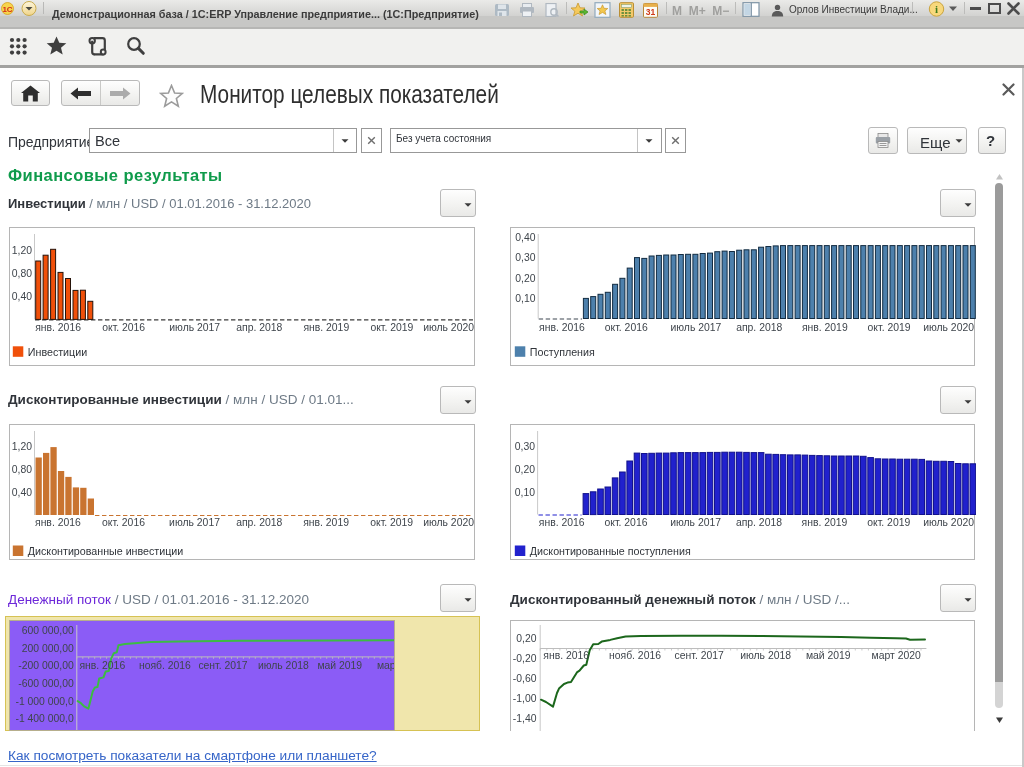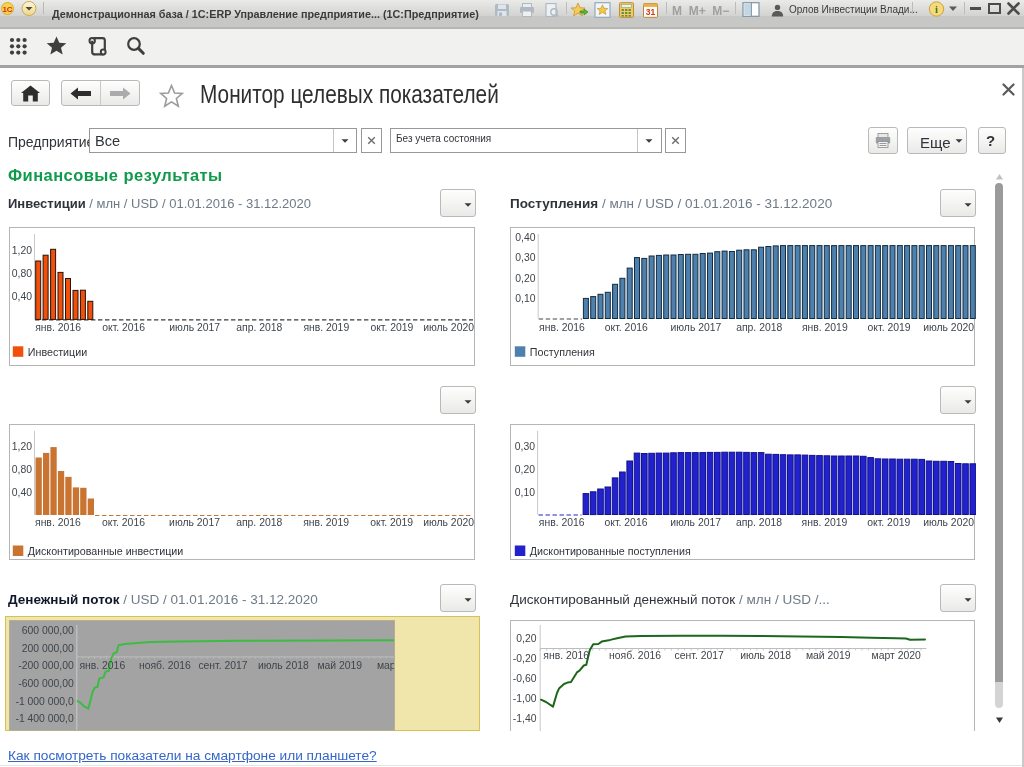--- a/index.html
+++ b/index.html
@@ -183,39 +183,39 @@
       <path d="M0.5 0.3 L7.5 0.3 L4 3.8 Z" fill="#3c3c3c"></path>
     </svg>
 <div class="btn" style="left:978px;top:127px;width:28px;height:27px"></div>
 <div class="abs" style="left:986px;top:132px;font-size:15px;font-weight:bold;color:#30343a">?</div>
 <div class="abs" style="left:8px;top:166px;font-size:16.5px;font-weight:bold;color:#0f9b4b;letter-spacing:0.45px">Финансовые результаты</div>
 <div class="abs" style="left:8px;top:196px;font-size:13px;color:#6e7a86;white-space:nowrap"><span style="font-weight:bold;color:#30343a">Инвестиции</span> / млн / USD / 01.01.2016 - 31.12.2020</div>
 <div class="btn" style="left:440px;top:189px;width:36px;height:28px"></div>
     <svg class="abs" style="left:464px;top:202.5px" width="8" height="4" viewBox="0 0 8 4">
       <path d="M0.5 0.3 L7.5 0.3 L4 3.8 Z" fill="#3c3c3c"></path>
     </svg>
-<div class="abs" style="left:510px;top:196px;font-size:13.5px;color:#6e7a86;white-space:nowrap"><span style="font-weight:bold;color:#30343a">Поступления</span> / млн / USD / 01.01.2016 - 31.12.2020</div>
 <div class="btn" style="left:940px;top:189px;width:36px;height:28px"></div>
     <svg class="abs" style="left:964px;top:202.5px" width="8" height="4" viewBox="0 0 8 4">
       <path d="M0.5 0.3 L7.5 0.3 L4 3.8 Z" fill="#3c3c3c"></path>
     </svg>
+<div class="abs" style="left:8px;top:392px;font-size:13.5px;color:#6e7a86;white-space:nowrap"><span style="font-weight:bold;color:#30343a">Дисконтированные инвестиции</span> / млн / USD / 01.01...</div>
 <div class="btn" style="left:440px;top:386px;width:36px;height:28px"></div>
     <svg class="abs" style="left:464px;top:399.5px" width="8" height="4" viewBox="0 0 8 4">
       <path d="M0.5 0.3 L7.5 0.3 L4 3.8 Z" fill="#3c3c3c"></path>
     </svg>
 <div class="btn" style="left:940px;top:386px;width:36px;height:28px"></div>
     <svg class="abs" style="left:964px;top:399.5px" width="8" height="4" viewBox="0 0 8 4">
       <path d="M0.5 0.3 L7.5 0.3 L4 3.8 Z" fill="#3c3c3c"></path>
     </svg>
-<div class="abs" style="left:8px;top:592px;font-size:13.5px;color:#6e7a86;white-space:nowrap"><span style="font-weight:bold;color:#0f172a">Денежный поток</span> / USD / 01.01.2016 - 31.12.2020</div>
+<div class="abs" style="left:8px;top:592px;font-size:13.5px;color:#6e7a86;white-space:nowrap"><span style="font-weight:normal;color:#6d28d9">Денежный поток</span> / USD / 01.01.2016 - 31.12.2020</div>
 <div class="btn" style="left:440px;top:584px;width:36px;height:28px"></div>
     <svg class="abs" style="left:464px;top:597.5px" width="8" height="4" viewBox="0 0 8 4">
       <path d="M0.5 0.3 L7.5 0.3 L4 3.8 Z" fill="#3c3c3c"></path>
     </svg>
-<div class="abs" style="left:510px;top:592px;font-size:13.5px;color:#6e7a86;white-space:nowrap"><span style="font-weight:normal;color:#30343a">Дисконтированный денежный поток</span> / млн / USD /...</div>
+<div class="abs" style="left:510px;top:592px;font-size:13.5px;color:#6e7a86;white-space:nowrap"><span style="font-weight:bold;color:#30343a">Дисконтированный денежный поток</span> / млн / USD /...</div>
 <div class="btn" style="left:940px;top:584px;width:36px;height:28px"></div>
     <svg class="abs" style="left:964px;top:597.5px" width="8" height="4" viewBox="0 0 8 4">
       <path d="M0.5 0.3 L7.5 0.3 L4 3.8 Z" fill="#3c3c3c"></path>
     </svg>
 <div class="abs" style="left:9px;top:227px;width:466px;height:139px;border:1px solid #b5b5b5">
       <svg width="466" height="139" viewBox="0 0 466 139" style="position:absolute;left:0;top:0">
         <line x1="24.5" y1="6" x2="24.5" y2="91.4" stroke="#c9c9c9" stroke-width="1"></line>
         <text x="22" y="25.5" font-size="10.4" fill="#3f454c" text-anchor="end">1,20</text>
         <text x="22" y="48.9" font-size="10.4" fill="#3f454c" text-anchor="end">0,80</text>
         <text x="22" y="72.2" font-size="10.4" fill="#3f454c" text-anchor="end">0,40</text>
@@ -404,21 +404,21 @@
         <text x="159.2" y="101.2" font-size="10.4" fill="#3f454c">июль 2017</text>
         <text x="224.9" y="101.2" font-size="10.4" fill="#3f454c">апр. 2018</text>
         <text x="290.6" y="101.2" font-size="10.4" fill="#3f454c">янв. 2019</text>
         <text x="356.3" y="101.2" font-size="10.4" fill="#3f454c">окт. 2019</text>
         <text x="463" y="101.2" font-size="10.4" fill="#3f454c" text-anchor="end">июль 2020</text>
         <rect x="3.8" y="120.5" width="10.5" height="10.5" fill="#2121cd"></rect>
         <text x="18.8" y="130" font-size="10.7" fill="#30343a">Дисконтированные поступления</text>
       </svg>
     </div>
 <div class="abs" style="left:5px;top:616px;width:474.5px;height:115px;border:1px solid #d6c254;background:#f0e6ac"></div>
-<div class="abs" style="left:9px;top:620px;width:386px;height:111px;border:1px solid #b6ae8c;background:#a3a3a3;overflow:hidden">
+<div class="abs" style="left:9px;top:620px;width:386px;height:111px;border:1px solid #b6ae8c;background:#8b5cf6;overflow:hidden">
       <svg width="466" height="111" viewBox="0 0 466 111" style="position:absolute;left:0;top:0">
         <line x1="66.8" y1="4" x2="66.8" y2="111" stroke="#c9c9c9" stroke-width="1"></line>
         <line x1="66.8" y1="35.9" x2="416" y2="35.9" stroke="#bdbdbd" stroke-width="1"></line>
         <line x1="66.8" y1="35.9" x2="66.8" y2="37.9" stroke="#bdbdbd" stroke-width="0.8"></line>
         <line x1="72.8" y1="35.9" x2="72.8" y2="37.9" stroke="#bdbdbd" stroke-width="0.8"></line>
         <line x1="78.7" y1="35.9" x2="78.7" y2="37.9" stroke="#bdbdbd" stroke-width="0.8"></line>
         <line x1="84.7" y1="35.9" x2="84.7" y2="37.9" stroke="#bdbdbd" stroke-width="0.8"></line>
         <line x1="90.6" y1="35.9" x2="90.6" y2="37.9" stroke="#bdbdbd" stroke-width="0.8"></line>
         <line x1="96.6" y1="35.9" x2="96.6" y2="37.9" stroke="#bdbdbd" stroke-width="0.8"></line>
         <line x1="102.5" y1="35.9" x2="102.5" y2="37.9" stroke="#bdbdbd" stroke-width="0.8"></line>

